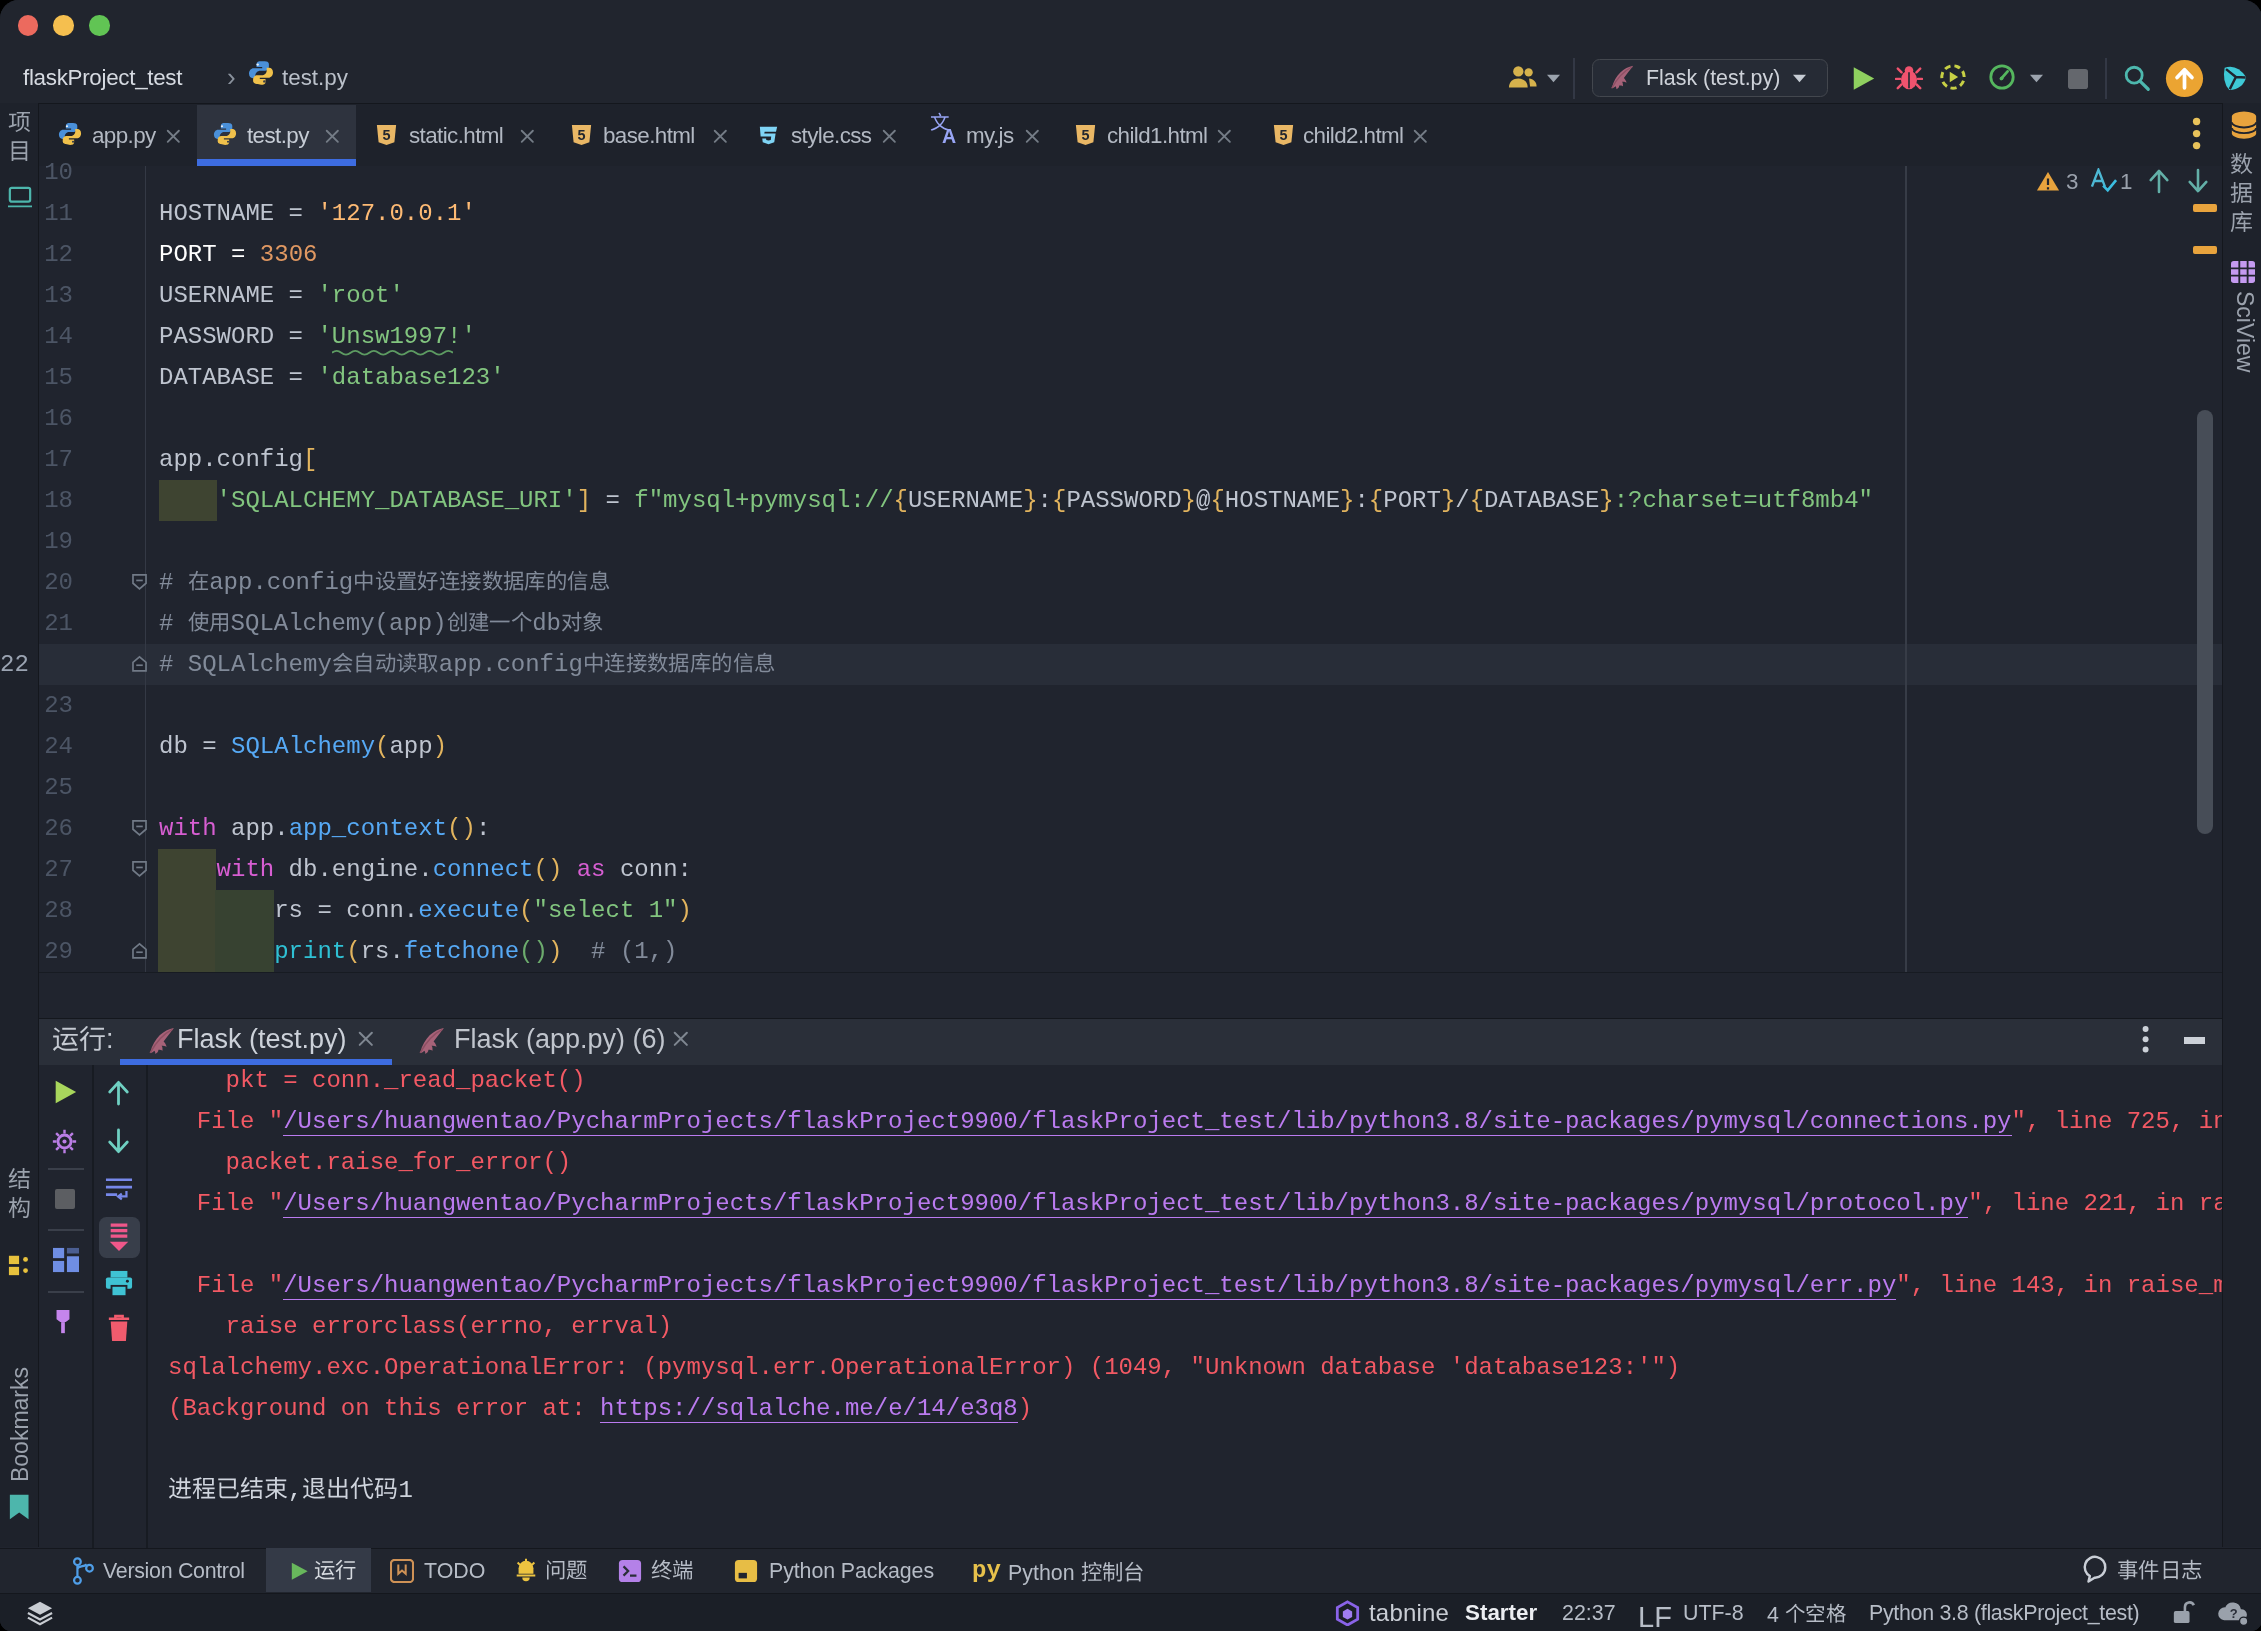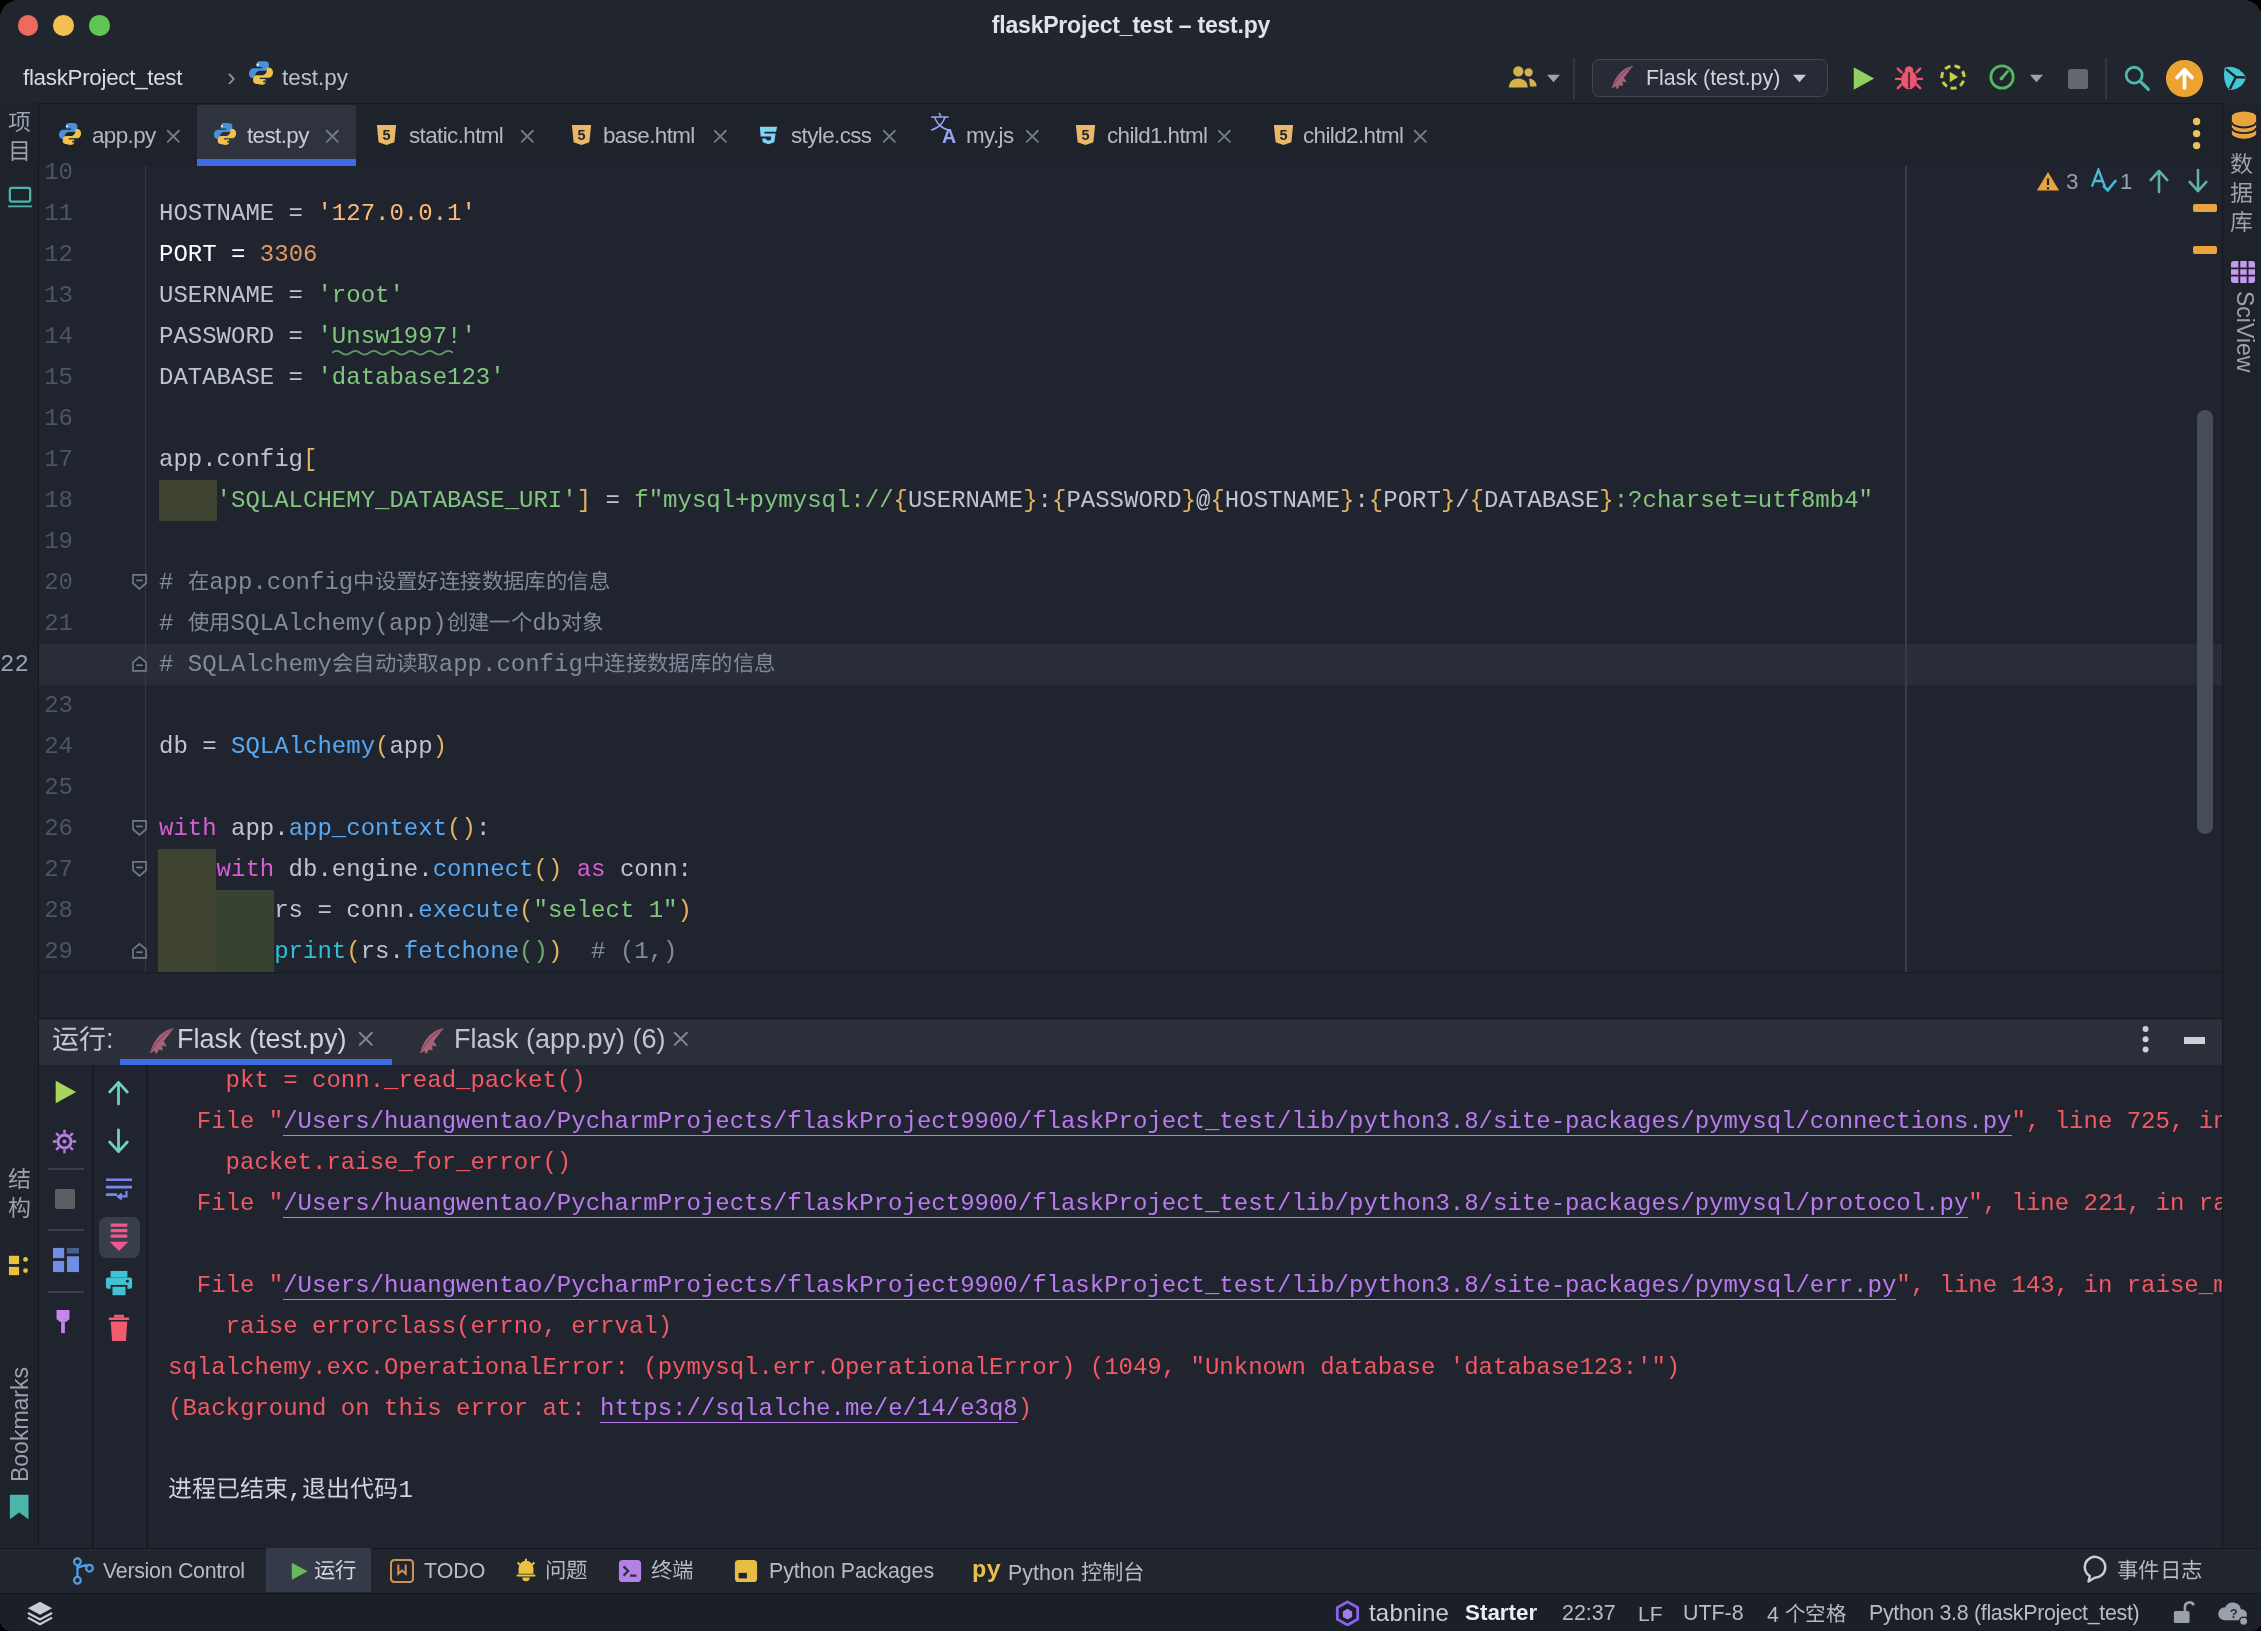--- a/index.html
+++ b/index.html
@@ -13,21 +13,20 @@
 <div style="position:absolute;left:38px;top:972px;width:2184px;height:46px;background:#20242e;border-top:1.9px solid #171b22"></div>
 <div style="position:absolute;left:38px;top:1018px;width:2184px;height:47px;background:#2a2f39;border-top:1.9px solid #14171d"></div>
 <div style="position:absolute;left:38px;top:1065px;width:2184px;height:483px;background:#20242e"></div>
 <div style="position:absolute;left:0px;top:103px;width:38px;height:1444px;background:#1e222b"></div>
 <div style="position:absolute;left:2223px;top:103px;width:38px;height:1444px;background:#1e222b"></div>
 <div style="position:absolute;left:0px;top:1548px;width:2262px;height:46px;background:#21252e;border-top:1.9px solid #14171d"></div>
 <div style="position:absolute;left:0px;top:1593px;width:2262px;height:38px;background:#1b1f27;border-top:1.9px solid #14171d"></div>
 <div style="position:absolute;left:17.7px;top:15px;width:20.5px;height:20.5px;background:#ec6a5e;border-radius:50%"></div>
 <div style="position:absolute;left:53px;top:15px;width:20.5px;height:20.5px;background:#f5bf4f;border-radius:50%"></div>
 <div style="position:absolute;left:89px;top:15px;width:20.5px;height:20.5px;background:#61c454;border-radius:50%"></div>
-<div style="position:absolute;left:665px;top:12px;width:932px;text-align:center;font-family:'Liberation Sans',sans-serif;font-size:23px;font-weight:700;color:#dfe3ea;letter-spacing:-0.2px">flaskProject_test – test.py</div>
 <div style="position:absolute;left:23px;top:67px;font-family:'Liberation Sans',sans-serif;font-size:22.4px;color:#d6dae1;font-weight:400;white-space:pre;line-height:1;letter-spacing:-0.3px">flaskProject_test</div>
 <div style="position:absolute;left:227px;top:64px;font-family:'Liberation Sans',sans-serif;font-size:26px;color:#89919c;font-weight:400;white-space:pre;line-height:1;">›</div>
 <svg style="position:absolute;left:248px;top:60px" width="26" height="26" viewBox="0 0 26 26">
       <path d="M12.9 1.2 c-2.3 0-4.4.5-4.4 2.9 v2.9 h5.7 v1.3 H5.6 C3 8.3 1 10.8 1 13.6 c0 2.8 1.6 4.7 4 4.7 h2.3 v-2.7 c0-2.7 2.3-4.9 5-4.9 h4.6 c2.2 0 4-1.8 4-4 V4.1 c0-2.2-2.4-2.9-4.6-2.9 z" fill="#4a90d9"></path>
       <path d="M13.1 24.8 c2.3 0 4.4-.5 4.4-2.9 V19 h-5.7 v-1.3 h8.6 c2.6 0 4.6-2.5 4.6-5.3 c0-2.8-1.6-4.7-4-4.7 h-2.3 v2.7 c0 2.7-2.3 4.9-5 4.9 H9.1 c-2.2 0-4 1.8-4 4 v1.8 c0 2.2 2.4 2.9 4.6 2.9 z" fill="#f0c14b"></path>
       <circle cx="9.7" cy="4.6" r="1.2" fill="#e8eef5"></circle>
       <circle cx="16.3" cy="21.4" r="1.2" fill="#3a3f46"></circle>
     </svg>
 <div style="position:absolute;left:282px;top:67px;font-family:'Liberation Sans',sans-serif;font-size:22.4px;color:#bac0c9;font-weight:400;white-space:pre;line-height:1;">test.py</div>
 <svg style="position:absolute;left:1506px;top:63px;" width="34" height="30" viewBox="0 0 36 32">
@@ -665,21 +664,21 @@
       <path d="M2 14 L15 21 L28 14" fill="none" stroke="#c8ccd2" stroke-width="2.4"></path>
       <path d="M2 19 L15 26 L28 19" fill="none" stroke="#c8ccd2" stroke-width="2.4"></path>
     </svg>
 <svg style="position:absolute;left:1335px;top:1600px;" width="25" height="26" viewBox="0 0 27 28">
       <path d="M13.5 2 L24.5 8.2 V20.8 L13.5 27 L2.5 20.8 V8.2 Z" fill="none" stroke="#8a63e8" stroke-width="3"></path>
       <path d="M13.5 9.5 L18.5 12.4 V18.2 L13.5 21 L8.5 18.2 V12.4 Z" fill="#a07df0"></path>
     </svg>
 <div style="position:absolute;left:1369px;top:1601px;font-family:'Liberation Sans',sans-serif;font-size:24px;color:#c9cdd4;font-weight:400;white-space:pre;line-height:1;letter-spacing:0.2px">tabnine</div>
 <div style="position:absolute;left:1465px;top:1602px;font-family:'Liberation Sans',sans-serif;font-size:22.4px;color:#eceef2;font-weight:700;white-space:pre;line-height:1;">Starter</div>
 <div style="position:absolute;left:1562px;top:1603px;font-family:'Liberation Sans',sans-serif;font-size:21.4px;color:#b7bdc7;font-weight:400;white-space:pre;line-height:1;">22:37</div>
-<div style="position:absolute;left:1638px;top:1603px;font-family:'Liberation Sans',sans-serif;font-size:21px;color:#b7bdc7;font-weight:400;white-space:pre;line-height:1;">LF</div>
+<div style="position:absolute;left:1638px;top:1603px;font-family:'Liberation Sans',sans-serif;font-size:29px;color:#b7bdc7;font-weight:400;white-space:pre;line-height:1;">LF</div>
 <div style="position:absolute;left:1683px;top:1603px;font-family:'Liberation Sans',sans-serif;font-size:21.4px;color:#b7bdc7;font-weight:400;white-space:pre;line-height:1;">UTF-8</div>
 <div style="position:absolute;left:1767px;top:1603px;font-family:'Liberation Sans',sans-serif;font-size:21.4px;color:#b7bdc7;font-weight:400;white-space:pre;line-height:1;">4 <svg class="cjg" style="width:20.5px;height:20.5px;vertical-align:-1.9px;fill:#b7bdc7;" viewBox="0 -880 1000 1000">
         <g transform="scale(1,-1)">
           <path d="M460 546V-79H538V546ZM506 841C406 674 224 528 35 446C56 428 78 399 91 377C245 452 393 568 501 706C634 550 766 454 914 376C926 400 949 428 969 444C815 519 673 613 545 766L573 810Z"></path>
         </g>
       </svg><svg class="cjg" style="width:20.5px;height:20.5px;vertical-align:-1.9px;fill:#b7bdc7;" viewBox="0 -880 1000 1000">
         <g transform="scale(1,-1)">
           <path d="M564 537C666 484 802 405 869 357L919 415C848 462 710 537 611 587ZM384 590C307 523 203 455 85 413L129 348C246 398 356 474 436 544ZM77 22V-46H927V22H538V275H825V343H182V275H459V22ZM424 824C440 792 459 752 473 718H76V492H150V649H849V517H926V718H565C550 755 524 807 502 846Z"></path>
         </g>
       </svg><svg class="cjg" style="width:20.5px;height:20.5px;vertical-align:-1.9px;fill:#b7bdc7;" viewBox="0 -880 1000 1000">

